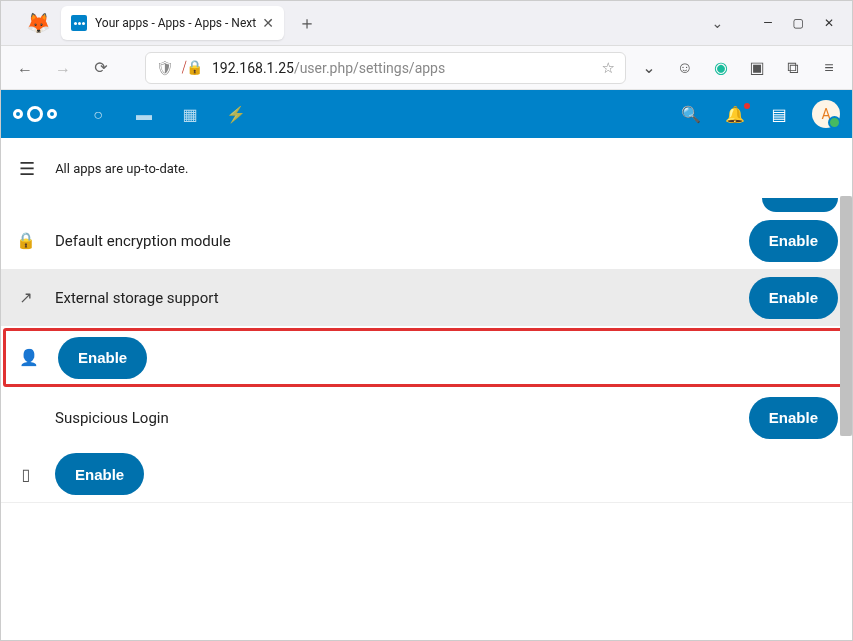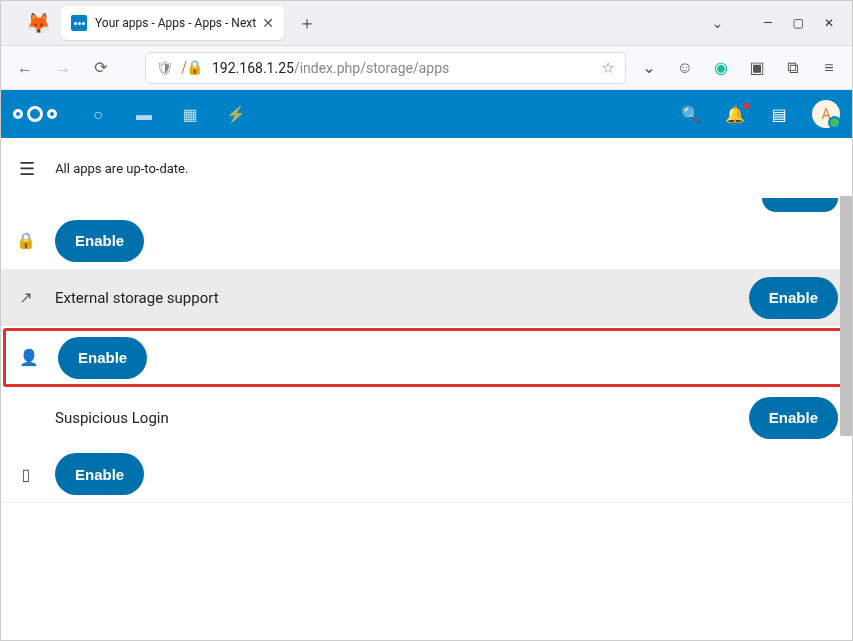--- a/index.html
+++ b/index.html
@@ -167,21 +167,21 @@
 </div>
 
 <div class="url-row">
   <div class="nav-btn">←</div>
   <div class="nav-btn disabled">→</div>
   <div class="nav-btn">⟳</div>
   <div class="url-bar">
     <span class="url-icon">🛡</span>
     <span class="url-icon" style="color:#c0392b;">⧸🔒</span>
     <span class="url-text">
-      <span>192.168.1.25</span><span class="path">/index.php/storage/apps</span>
+      <span>192.168.1.25</span><span class="path">/user.php/settings/apps</span>
     </span>
     <span class="star-icon">☆</span>
   </div>
   <div class="toolbar-icon">⌄</div>
   <div class="toolbar-icon">☺</div>
   <div class="toolbar-icon" style="color:#1abc9c;">◉</div>
   <div class="toolbar-icon">▣</div>
   <div class="toolbar-icon">⧉</div>
   <div class="toolbar-icon">≡</div>
 </div>
@@ -213,20 +213,21 @@
 </div>
 
 <div class="top-fragment">
   <div class="spacer-icon"></div>
   <div style="flex:1"></div>
   <div class="partial-btn"></div>
 </div>
 
 <div class="app-item">
   <div class="icon">🔒</div>
+  <div class="app-name">Default encryption module</div>
   <button class="enable-btn">Enable</button>
 </div>
 
 <div class="app-item hover">
   <div class="icon">↗</div>
   <div class="app-name">External storage support</div>
   <button class="enable-btn">Enable</button>
 </div>
 
 <div class="app-item highlighted">

